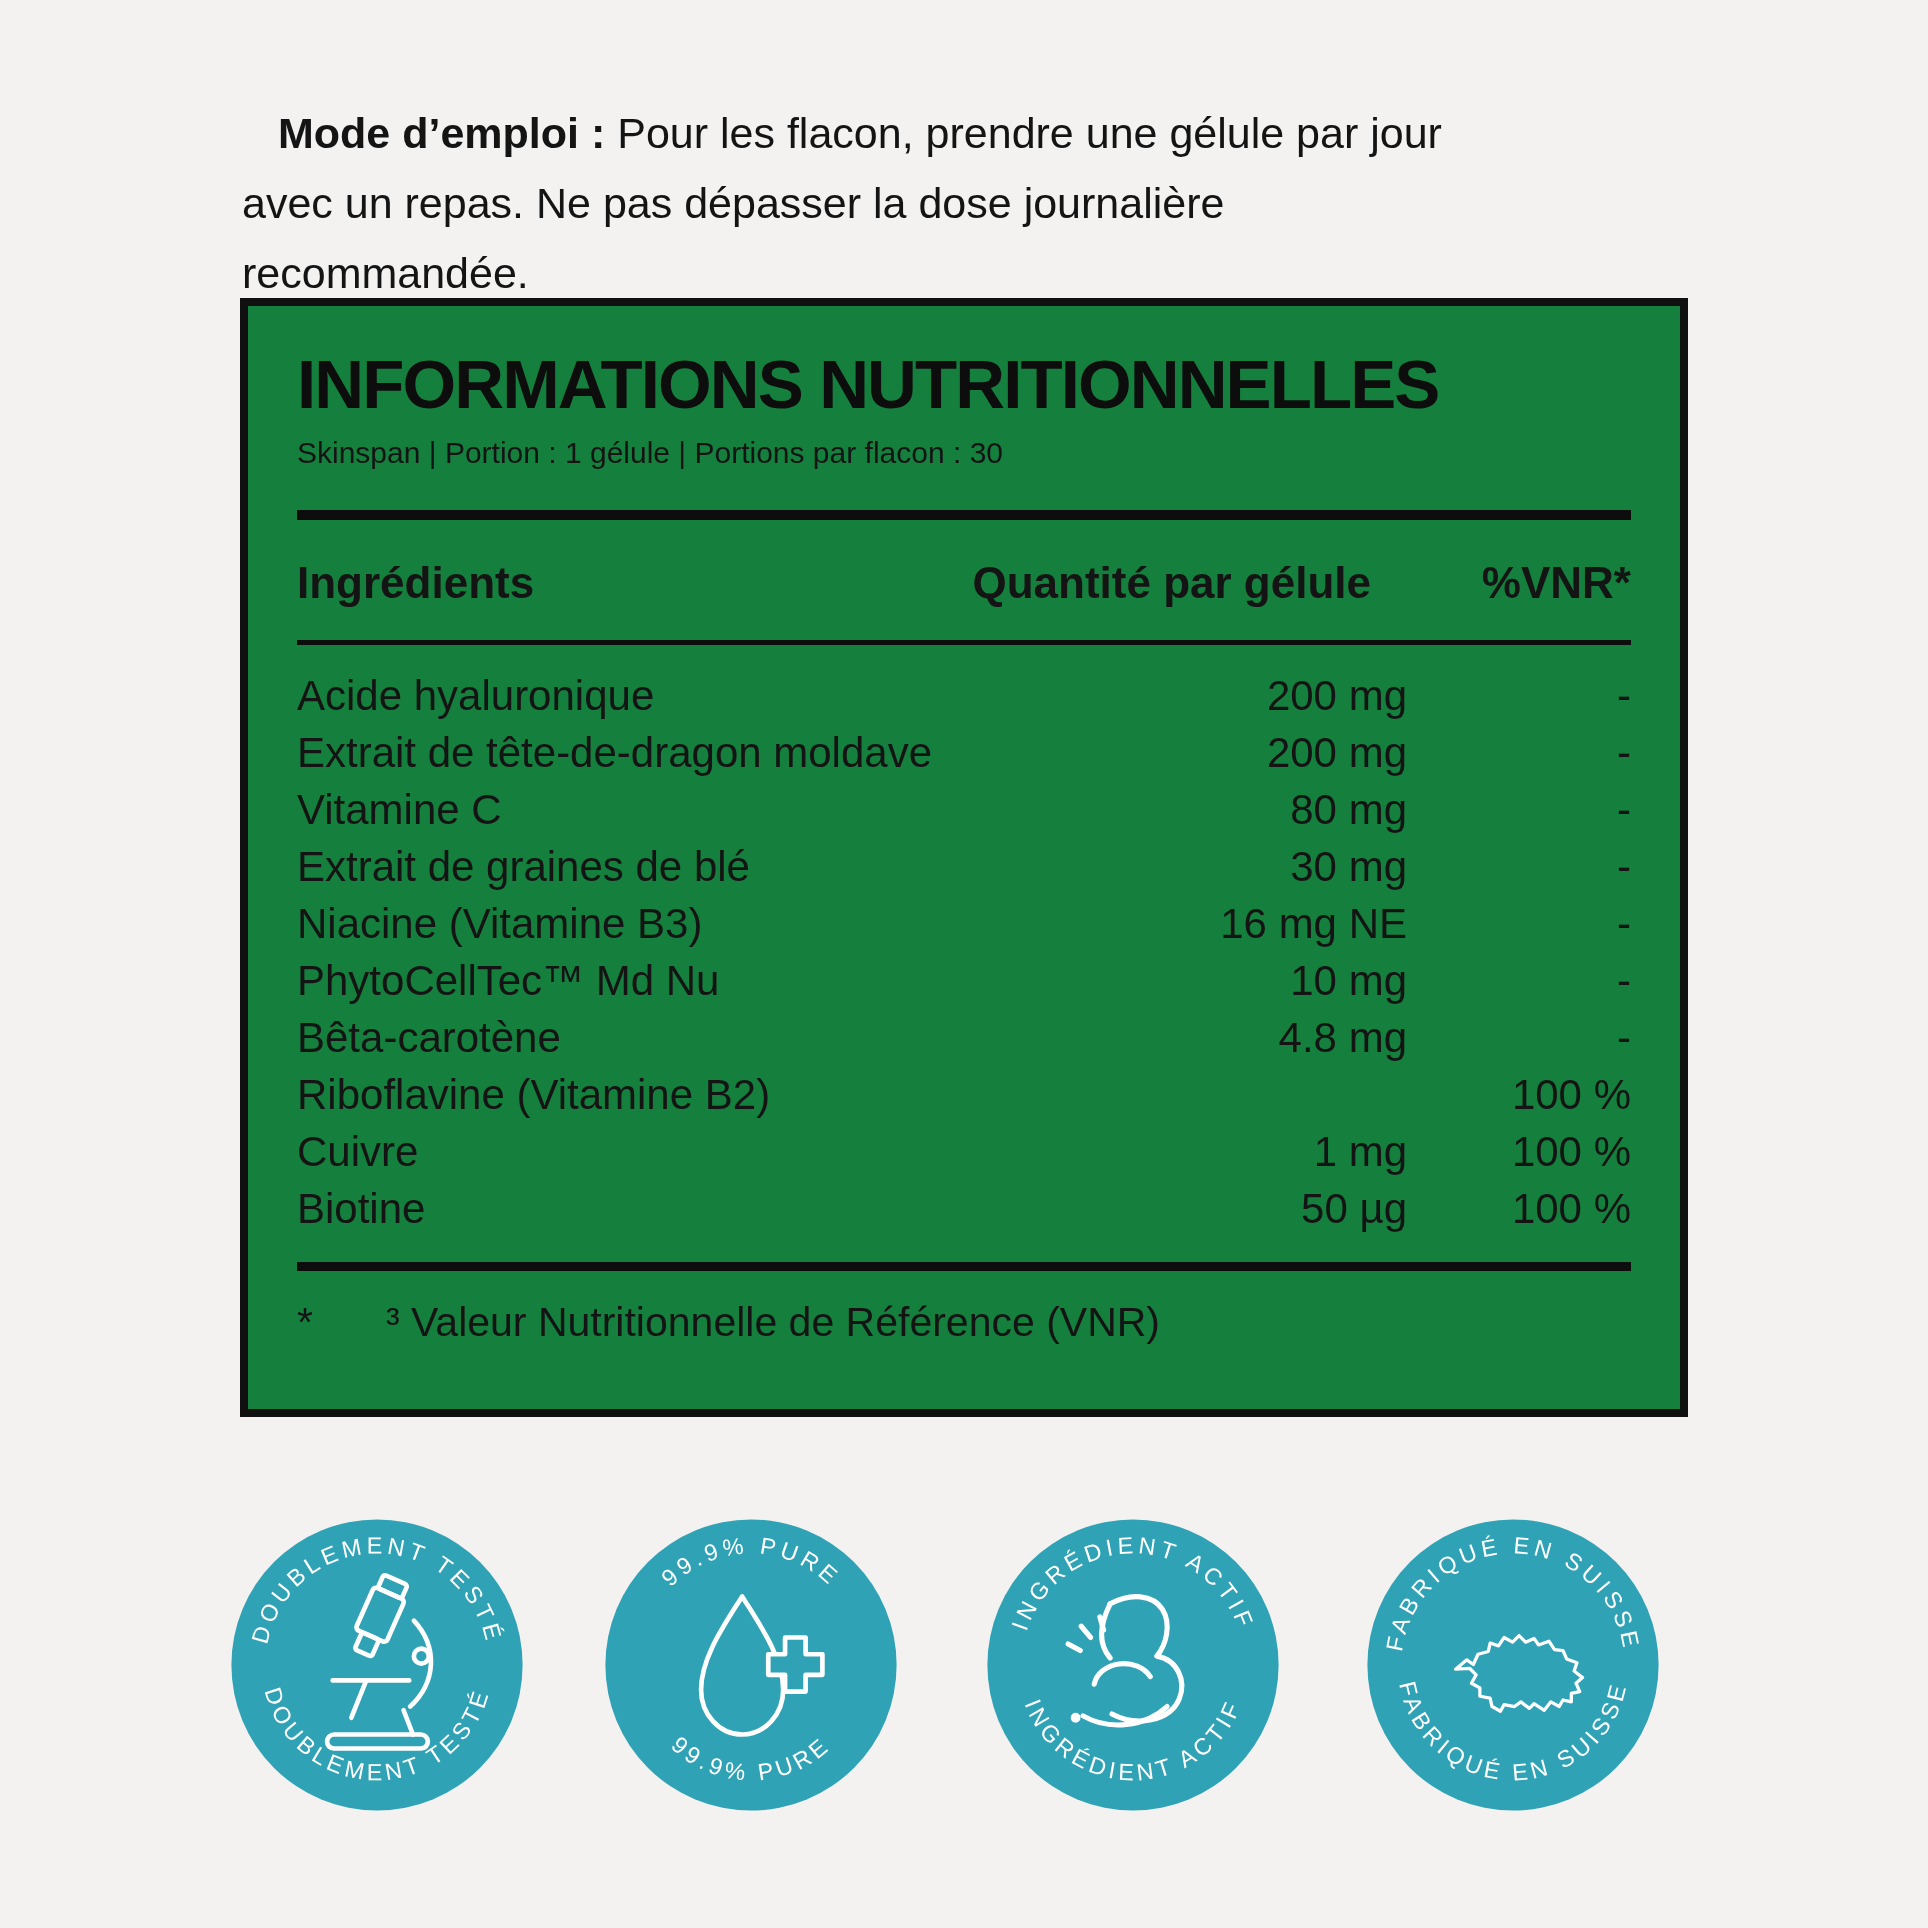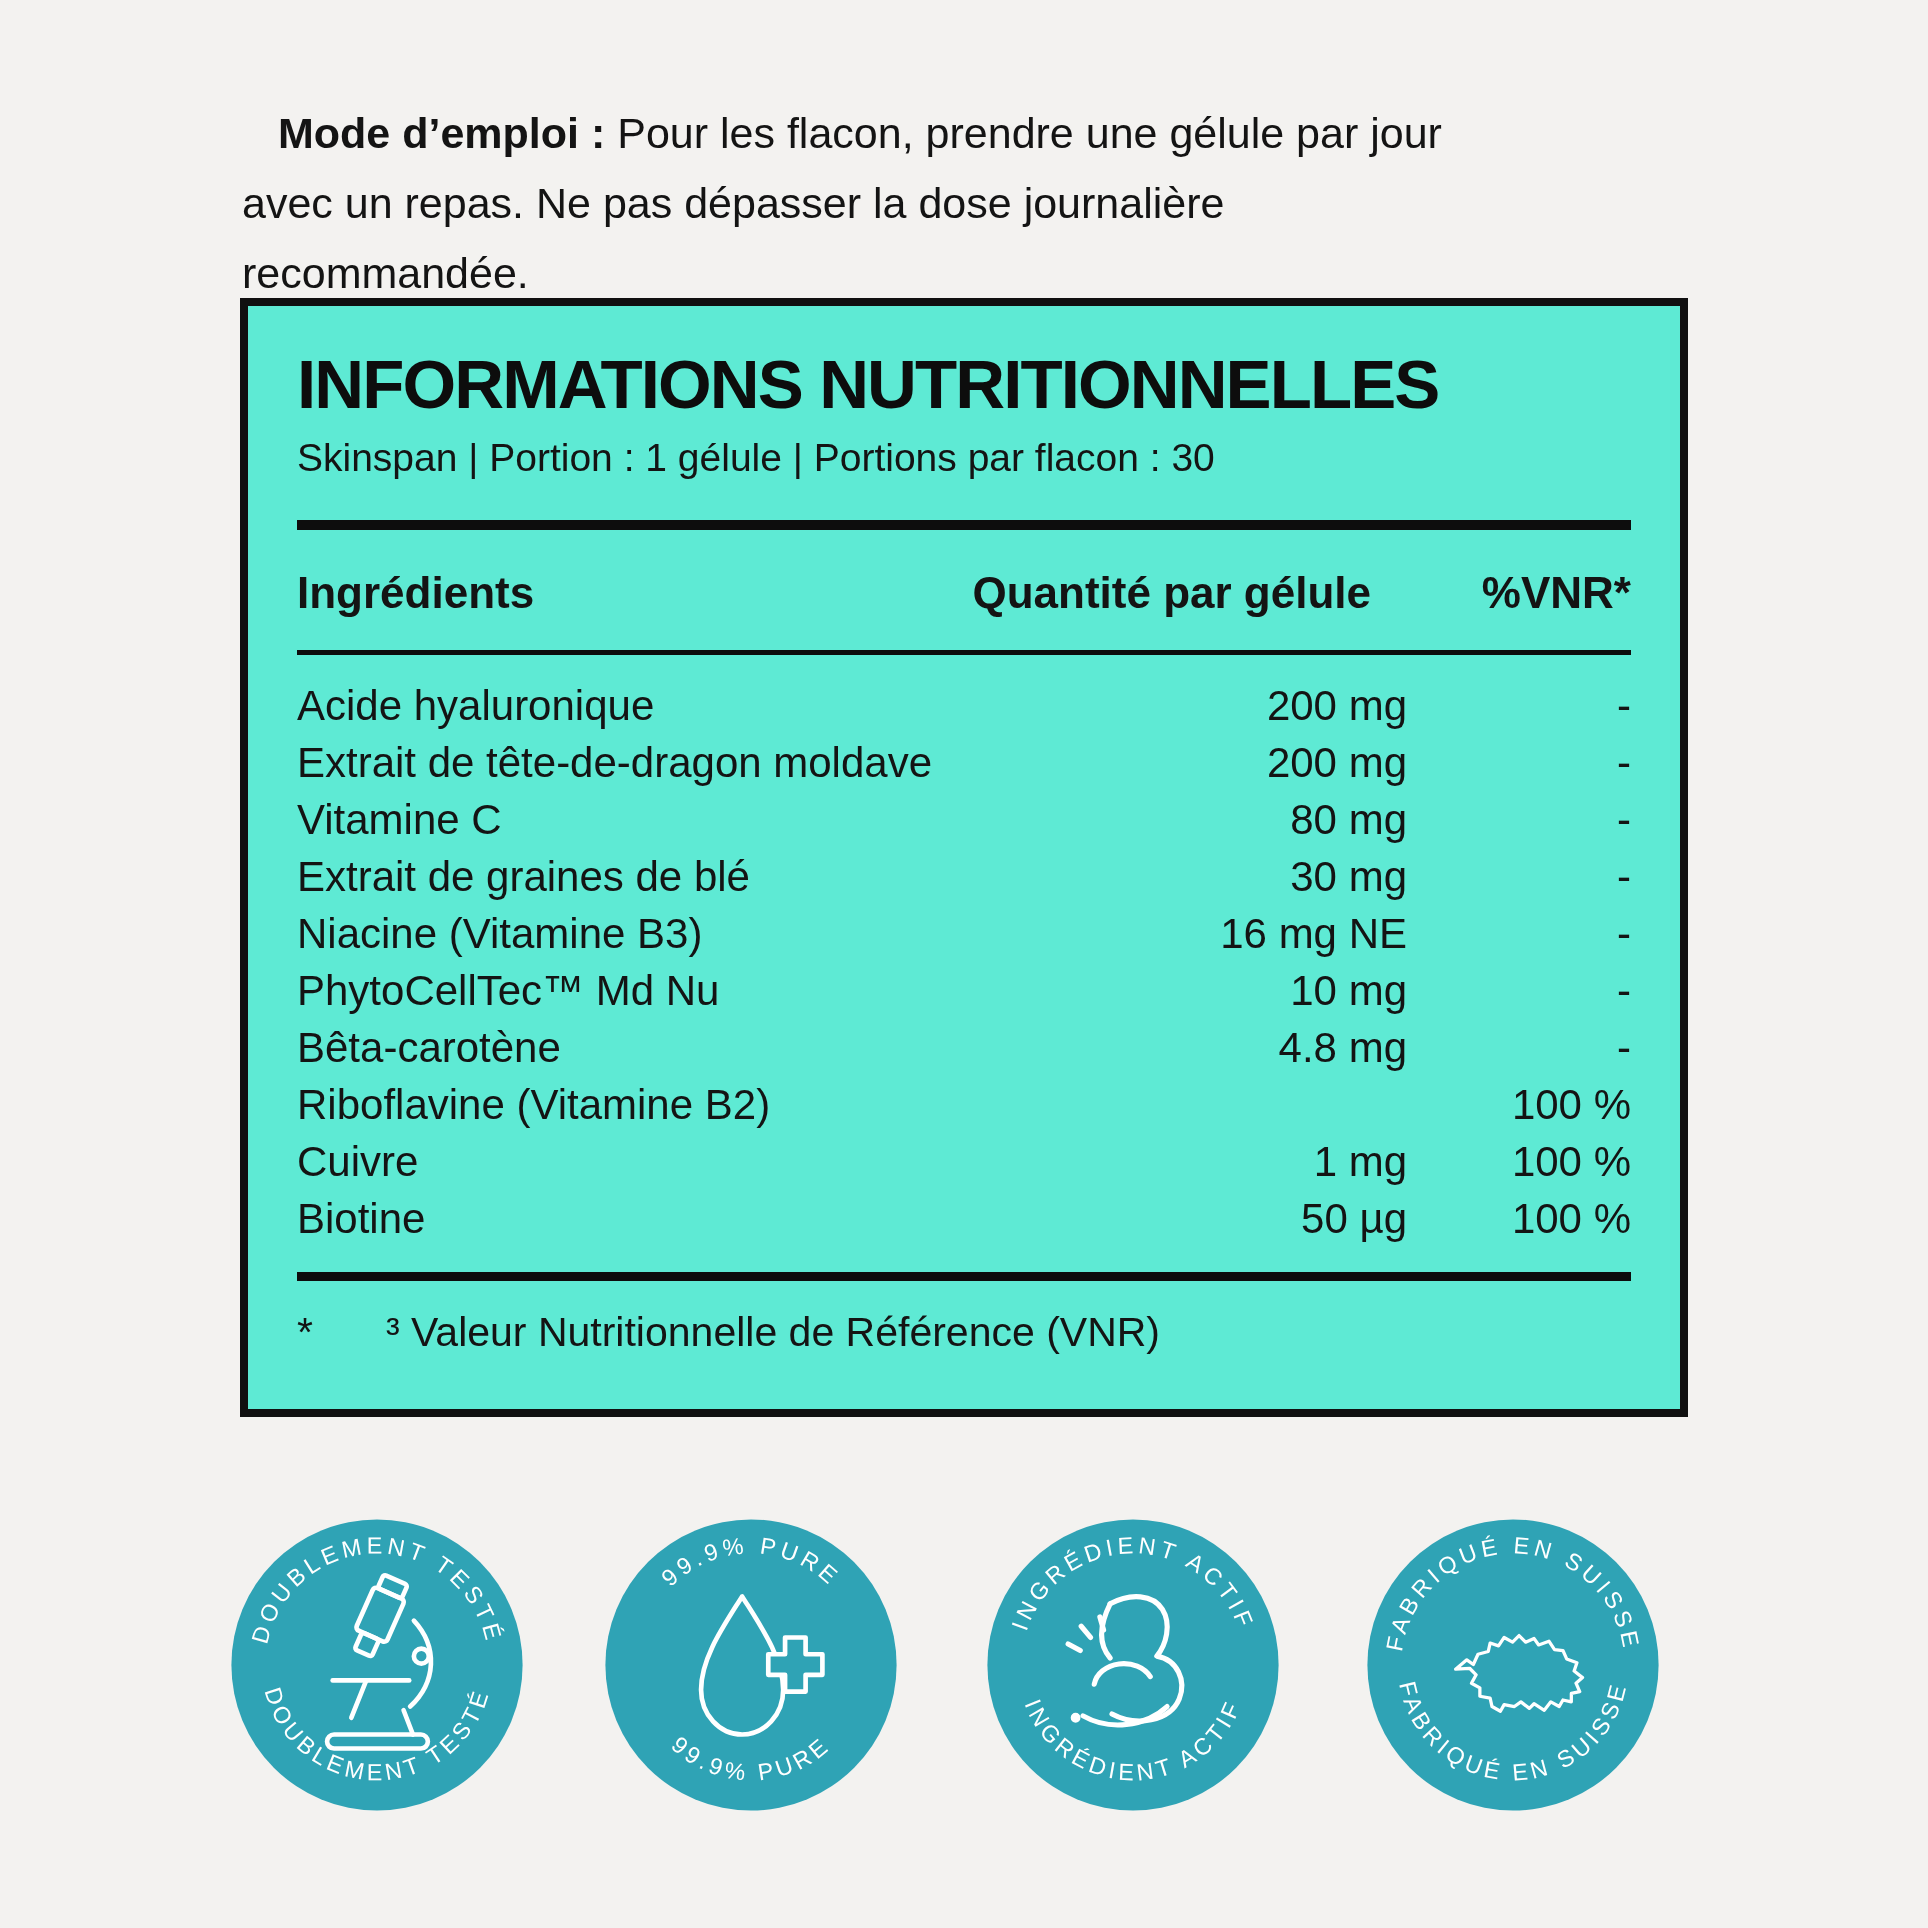--- a/index.html
+++ b/index.html
@@ -10,27 +10,27 @@
     overflow:hidden;
   }
   .usage{
     position:absolute;left:242px;top:55px;width:1412px;
     font-size:43px;line-height:70px;
   }
   .usage b{font-weight:700;margin-left:36px;}
   .panel{
     position:absolute;left:240px;top:298px;width:1448px;height:1119px;
     border:8.5px solid #101010;box-sizing:border-box;
-    padding:43px 49px 8px 49px;background:#5eead4;
+    padding:43px 49px 8px 49px;background:#15803d;
   }
   .title{
     font-size:69px;font-weight:700;letter-spacing:-1.9px;line-height:1.05;
     white-space:nowrap;color:#0d0d0d;
   }
-  .subtitle{font-size:39px;margin-top:15px;}
+  .subtitle{font-size:30px;margin-top:15px;}
   .rule{background:#0d0d0d;}
   .rule.thick{height:9.4px;margin-top:40px;}
   .rule.thin{height:4.7px;margin-top:32px;}
   .rule.bottom{height:9.4px;margin-top:24.5px;}
   .cols{display:flex;align-items:baseline;gap:36px;}
   .c-name{flex:1;min-width:0;}
   .c-qty{width:414px;text-align:right;}
   .c-vnr{width:224px;text-align:right;}
   .thead{margin-top:38px;font-size:44px;font-weight:700;}
   .tbody{margin-top:22.6px;}

